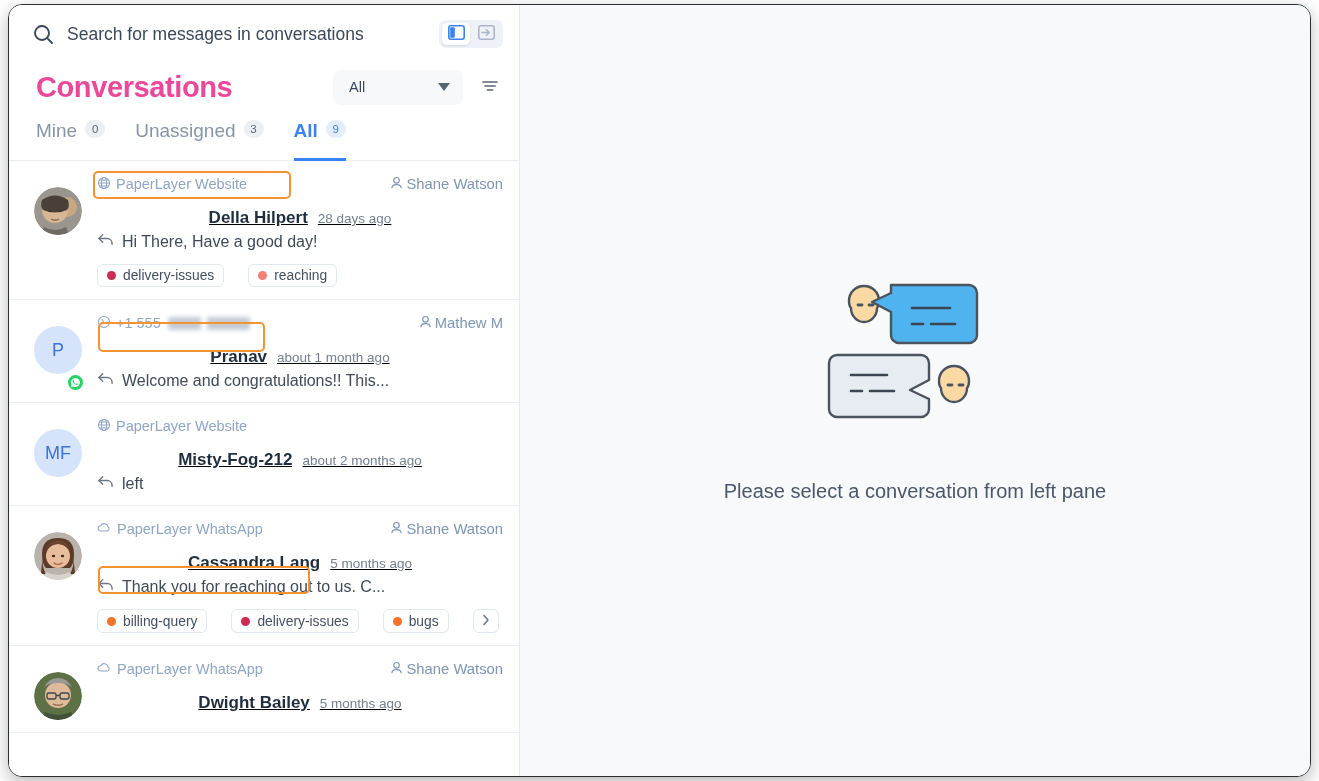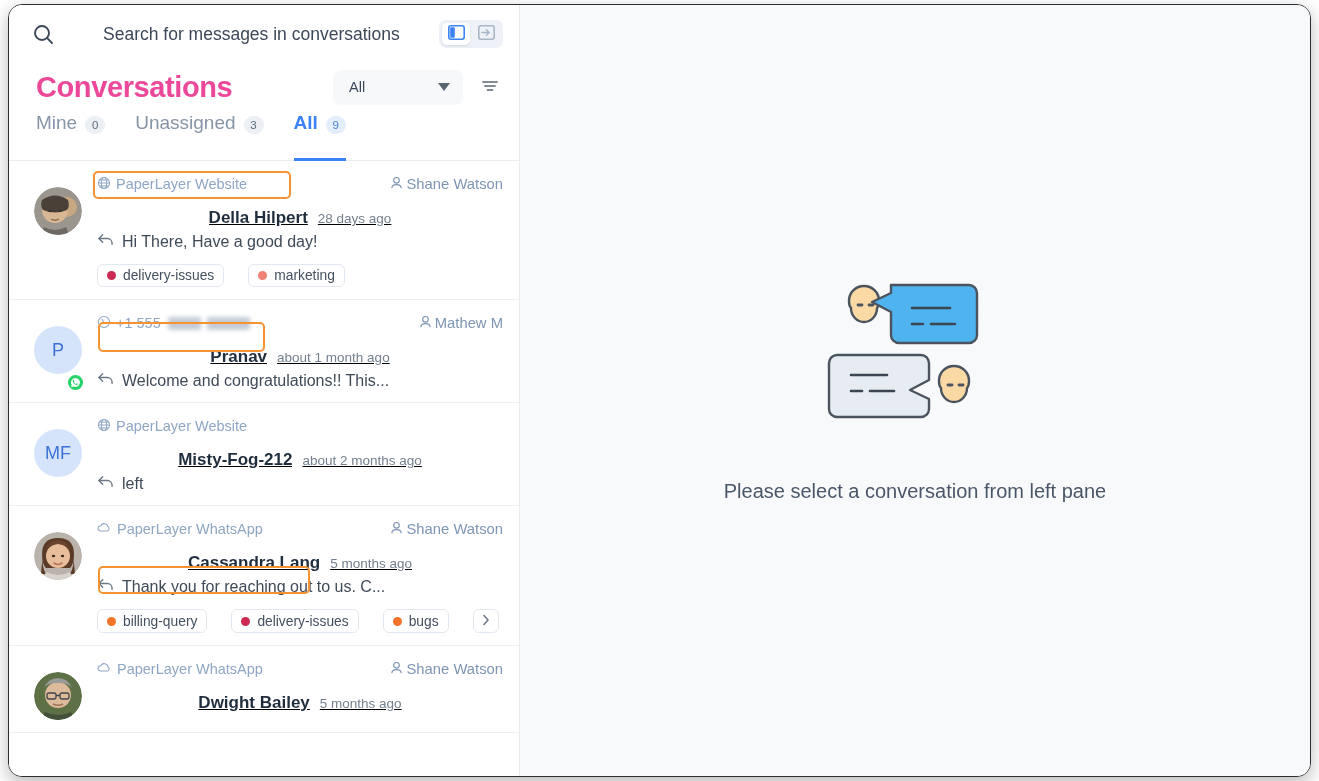--- a/index.html
+++ b/index.html
@@ -38,21 +38,20 @@
     overflow: hidden;
   }
 
   
   #search-row {
     height: 58px;
     display: flex;
     align-items: center;
     padding: 0 16px 0 22px;
     flex: 0 0 auto;
-    gap: 36px;
   }
   #search-icon { width: 24px; height: 24px; flex: 0 0 auto; color: #3c4858; }
   #search-input {
     flex: 1 1 auto;
     border: none;
     outline: none;
     background: transparent;
     font-family: "Liberation Sans", sans-serif;
     font-size: 17.5px;
     color: #3c4858;
@@ -121,23 +120,23 @@
     display: flex;
     align-items: flex-end;
     gap: 30px;
     padding: 8px 0 0 27px;
     border-bottom: 1px solid #e9edf1;
     flex: 0 0 auto;
     height: 48px;
   }
   .tab {
     display: flex;
-    align-items: flex-end;
+    align-items: flex-start;
     gap: 8px;
-    padding-bottom: 24px;
+    padding-bottom: 16px;
     cursor: pointer;
     border-bottom: 3px solid transparent;
     margin-bottom: -1px;
   }
   .tab-label { font-size: 19px; color: #8795a6; }
   .tab-count {
     font-size: 11.5px;
     color: #5b6878;
     background: #eceff3;
     border-radius: 9px;
@@ -388,21 +387,21 @@
             </span>
             <span>Hi There, Have a good day!</span>
           </div>
           <div class="tags-row">
             <span class="tag">
               <span class="tag-dot" style="background:#cc2a52"></span>
               <span>delivery-issues</span>
             </span>
             <span class="tag">
               <span class="tag-dot" style="background:#ef8275"></span>
-              <span>marketing</span>
+              <span>reaching</span>
             </span>
           </div>
         </div>
       </div>
 
       <div class="conv-item">
         <div class="conv-avatar-wrap">
           <div class="conv-avatar initials">
             <span>P</span>
           </div>

